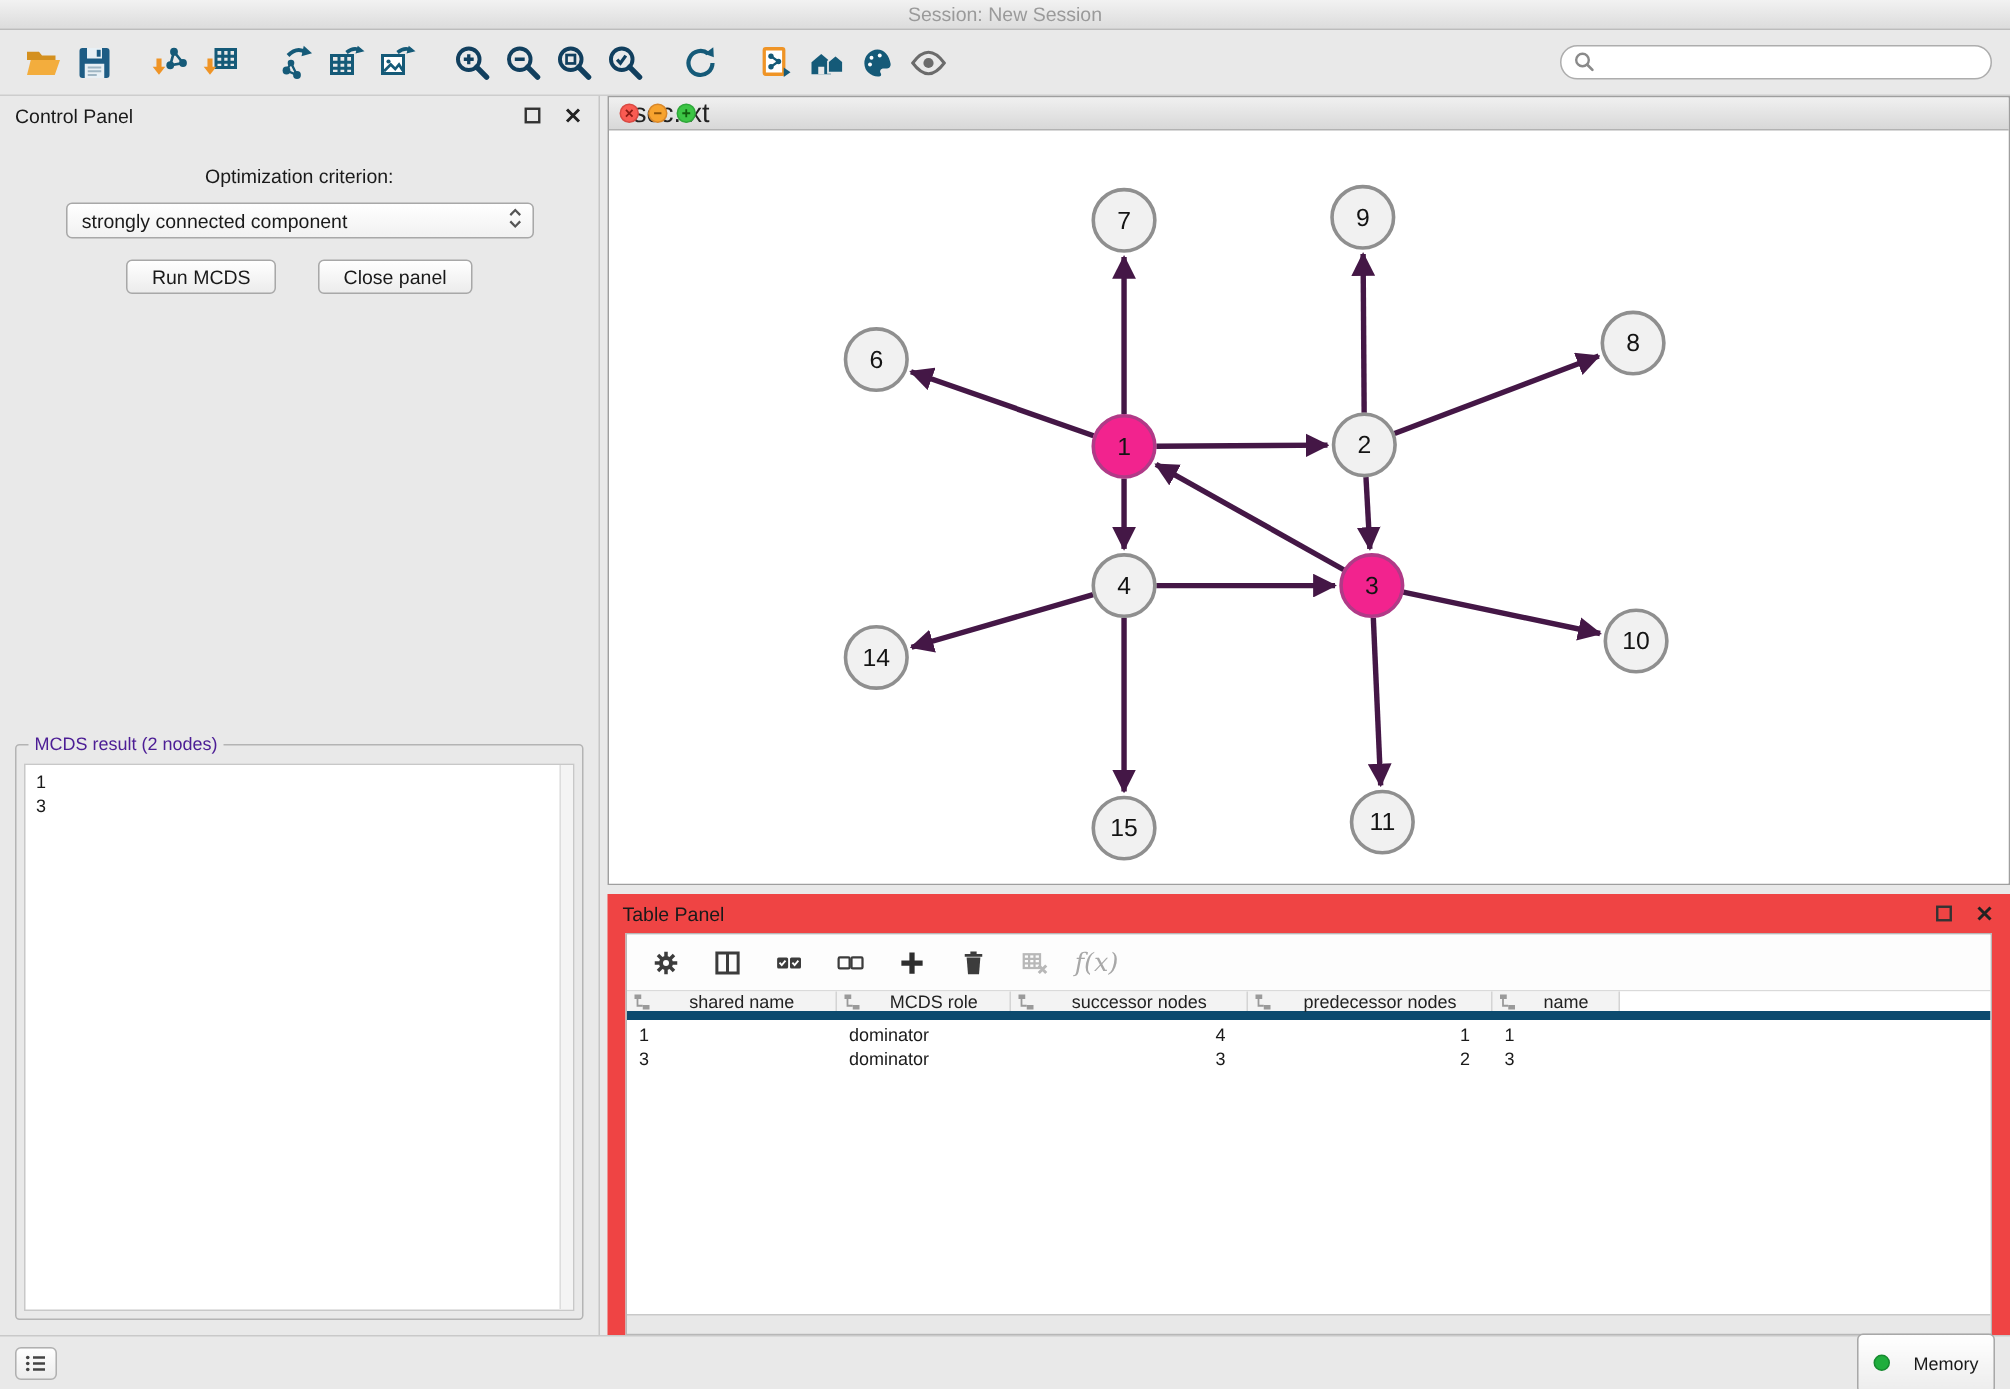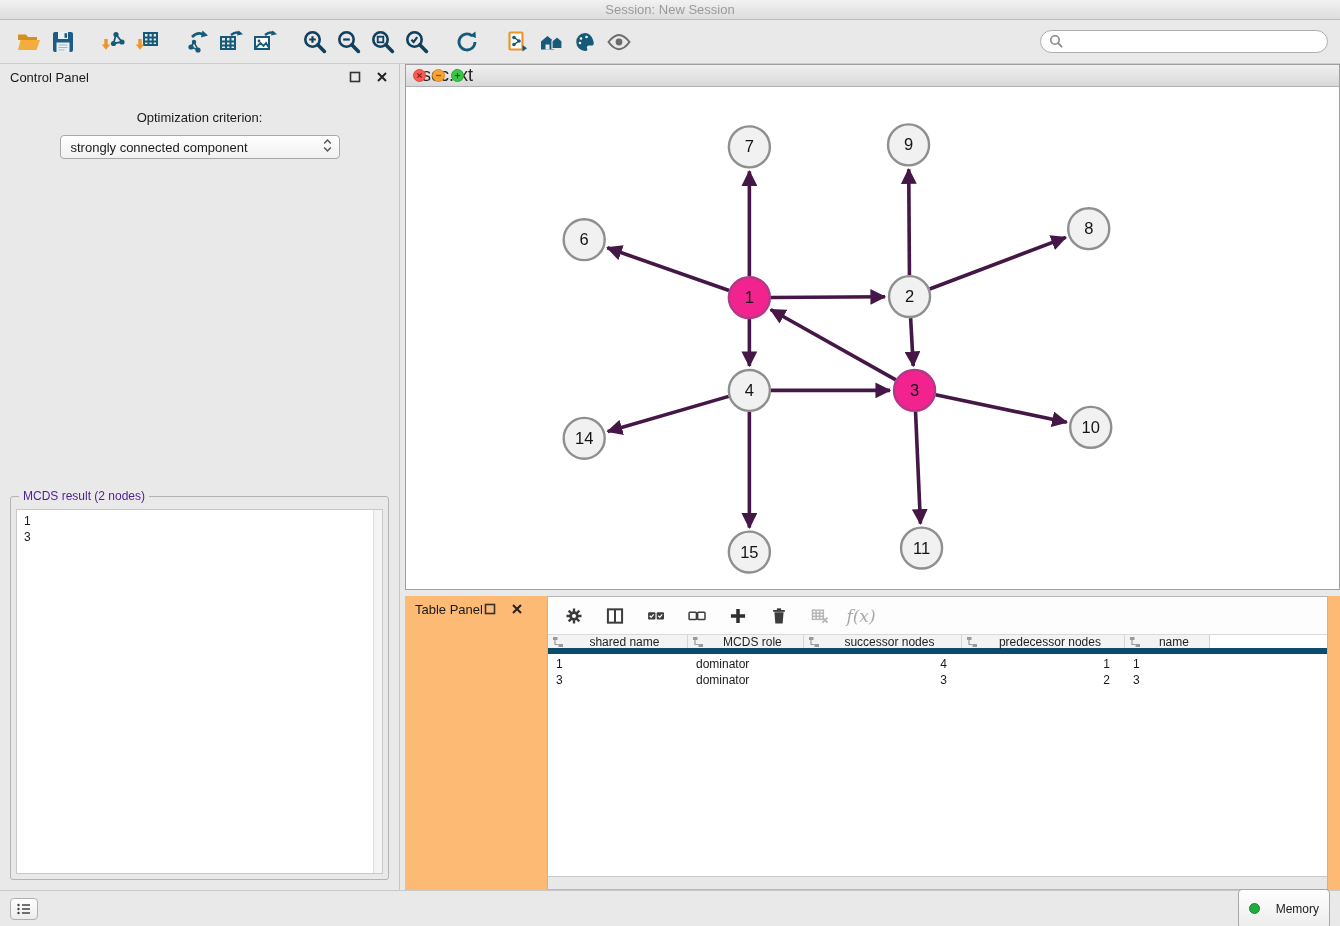--- a/index.html
+++ b/index.html
@@ -25,21 +25,21 @@
   .ph-icons{margin-left:auto;display:flex;gap:12px;align-items:center}
   .ph-btn{width:15px;height:15px;display:flex;align-items:center;justify-content:center;background:none;border:none}
   .ph-btn svg{width:12px;height:12px}
 
   .tabs-row{display:flex;justify-content:center;align-items:flex-end;height:25px;border-bottom:1px solid #bdbdbd;flex:none}
   .tab{height:22px;padding:0 13px;display:flex;align-items:center;font-size:13px;background:linear-gradient(#ffffff,#ededed);border:1px solid #b3b3b3;border-bottom:none;border-radius:4px 4px 0 0;margin:0 1px;color:#1c1c1c;white-space:nowrap}
   .tab.selected{background:#d7d7d7;color:#9e9e9e}
 
   .cpanel-content{flex:1;display:flex;flex-direction:column;padding-top:20px;min-height:0}
   .opt-label{text-align:center;font-size:13px}
-  .combo{width:280px;margin:10px auto 0;height:24px;border:1px solid #a8a8a8;border-radius:4px;background:linear-gradient(#ffffff,#f1f1f1);display:flex;align-items:center;padding:0 7px 0 10px;font-size:13px;flex:none}
+  .combo{width:312px;margin:10px auto 0;height:24px;border:1px solid #a8a8a8;border-radius:4px;background:linear-gradient(#ffffff,#f1f1f1);display:flex;align-items:center;padding:0 7px 0 10px;font-size:13px;flex:none}
   .combo .arrows{margin-left:auto}
   .btn-row{display:flex;justify-content:center;gap:28px;margin-top:14px;flex:none}
   .push-btn{height:23px;padding:0 16px;border:1px solid #a8a8a8;border-radius:4px;background:linear-gradient(#ffffff,#ececec);font-size:13px;font-family:inherit;color:#1a1a1a}
   .cp-spacer{flex:1}
   .result-group{margin:0 10px 10px;border:1px solid #b4b4b4;border-radius:3px;position:relative;height:384px;padding:12px 5px 5px;flex:none}
   .result-title{position:absolute;top:-8px;left:8px;background:#e9e9e9;padding:0 4px;font-size:12px;color:#4c1d95}
   .result-list{background:#fff;border:1px solid #c8c8c8;height:100%;font-size:12px;padding:3px 0 0 7px;position:relative;overflow:hidden}
   .result-line{line-height:16px}
   .result-scroll{position:absolute;right:0;top:0;bottom:0;width:9px;background:#f4f4f4;border-left:1px solid #ddd}
 
@@ -48,21 +48,21 @@
   .net-titlebar{height:22px;background:linear-gradient(#f0f0f0,#d8d8d8);border-bottom:1px solid #b2b2b2;display:flex;align-items:center;position:relative;flex:none}
   .lights{display:flex;gap:6px;padding-left:7px;z-index:2}
   .light{width:13px;height:13px;border-radius:50%;display:flex;align-items:center;justify-content:center;padding:0;border:1px solid}
   .light svg{width:7px;height:7px}
   .light.close{background:#f95b52;border-color:#d94a43}
   .light.min{background:#f7a32e;border-color:#d8872a}
   .light.max{background:#3cc545;border-color:#2fa83a}
   .net-title{position:absolute;left:16px;right:0;text-align:left;font-size:18px;color:#222}
   .net-canvas{flex:1;width:100%;background:#fff}
 
-  .tpanel{flex:1;background:#fdba74;display:flex;flex-direction:row;min-height:0}
+  .tpanel{flex:1;background:#ef4444;display:flex;flex-direction:column;min-height:0}
   .tp-box{margin:0 12px;border:1px solid #b7b7b7;background:#fff;flex:1;display:flex;flex-direction:column;overflow:hidden;min-height:0}
   .tp-toolbar{height:38px;display:flex;align-items:center;gap:17px;padding:0 14px;border-bottom:1px solid #dadada;background:#fdfdfd;flex:none}
   .tool-btn{width:24px;height:24px;display:flex;align-items:center;justify-content:center;background:none;border:none}
   .tool-btn svg{width:20px;height:20px}
   .fx{font-family:"DejaVu Serif",serif;font-style:italic;font-size:17px;color:#a8a8a8}
   .t-head{display:flex;height:19px;border-bottom:6px solid #0c4a6e;background:#f3f3f3;flex:none}
   .th{display:flex;align-items:center;border-right:1px solid #d4d4d4;font-size:12px;color:#222;padding:0 4px}
   .th svg{width:12px;height:12px;margin-right:2px;flex:none}
   .th-label{flex:1;text-align:center;white-space:nowrap}
   .th-filler{flex:1;background:#fff;border-right:none}
@@ -251,20 +251,24 @@
       <div class="opt-label">Optimization criterion:</div>
       <div class="combo">
         <span>strongly connected component</span>
         <span class="arrows">
           <svg width="9" height="15" viewBox="0 0 9 15">
               <path d="M1.2 5.4 4.5 2l3.3 3.4" fill="none" stroke="#555" stroke-width="1.5"></path>
               <path d="M1.2 9.6 4.5 13l3.3-3.4" fill="none" stroke="#555" stroke-width="1.5"></path>
             </svg>
         </span>
       </div>
+      <div class="btn-row">
+        <button class="push-btn">Run MCDS</button>
+        <button class="push-btn">Close panel</button>
+      </div>
       <div class="cp-spacer"></div>
       <div class="result-group">
         <span class="result-title">MCDS result (2 nodes)</span>
         <div class="result-list" id="result-list">
           <div class="result-scroll"></div>
         <div class="result-line">1</div>
             <div class="result-line">3</div>
           </div>
       </div>
     </div>

